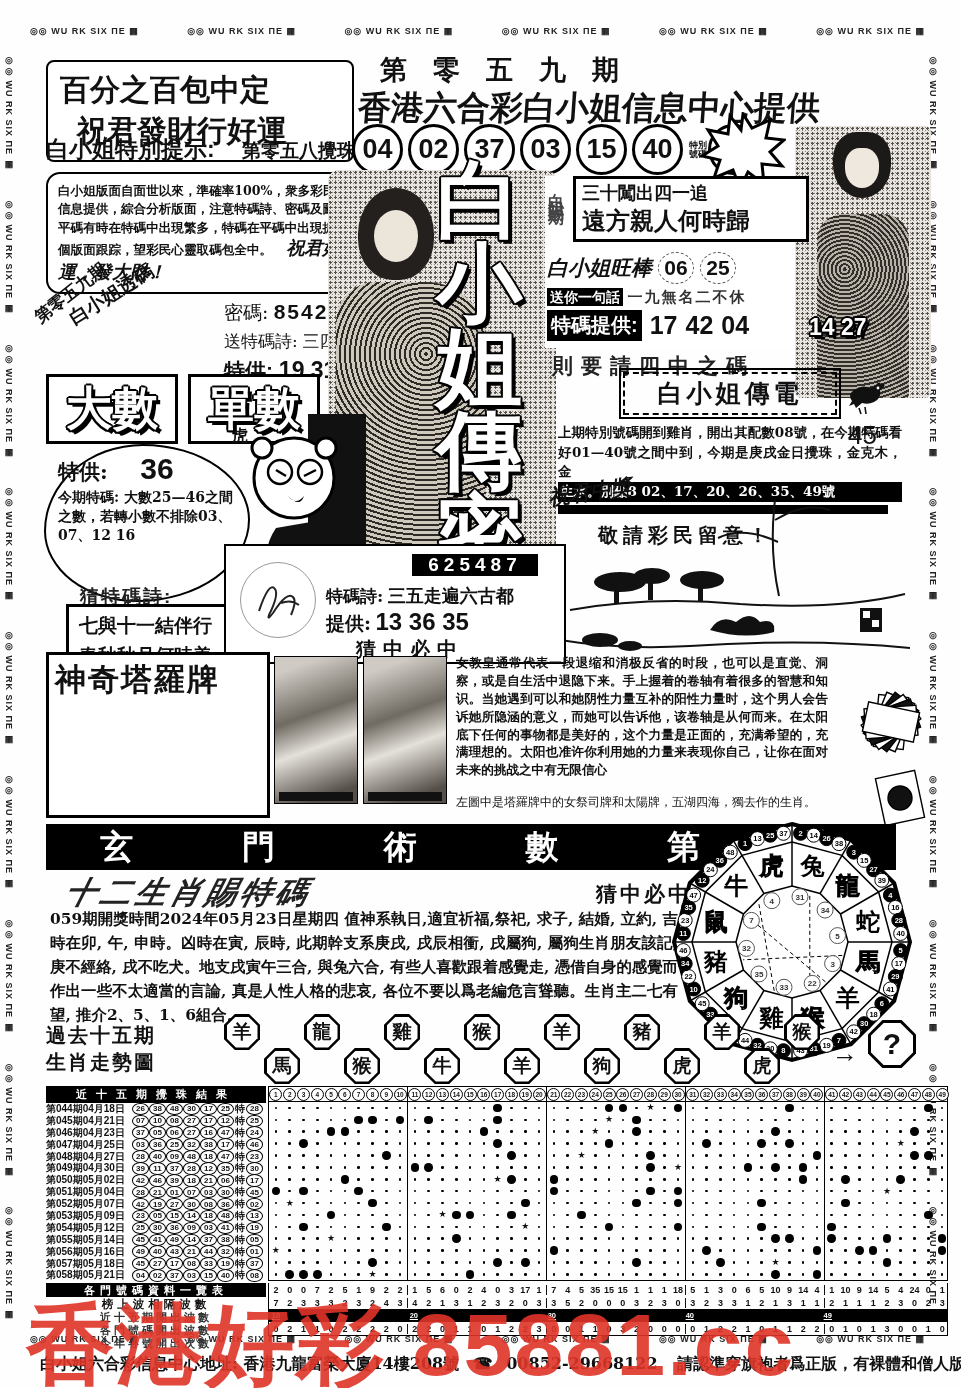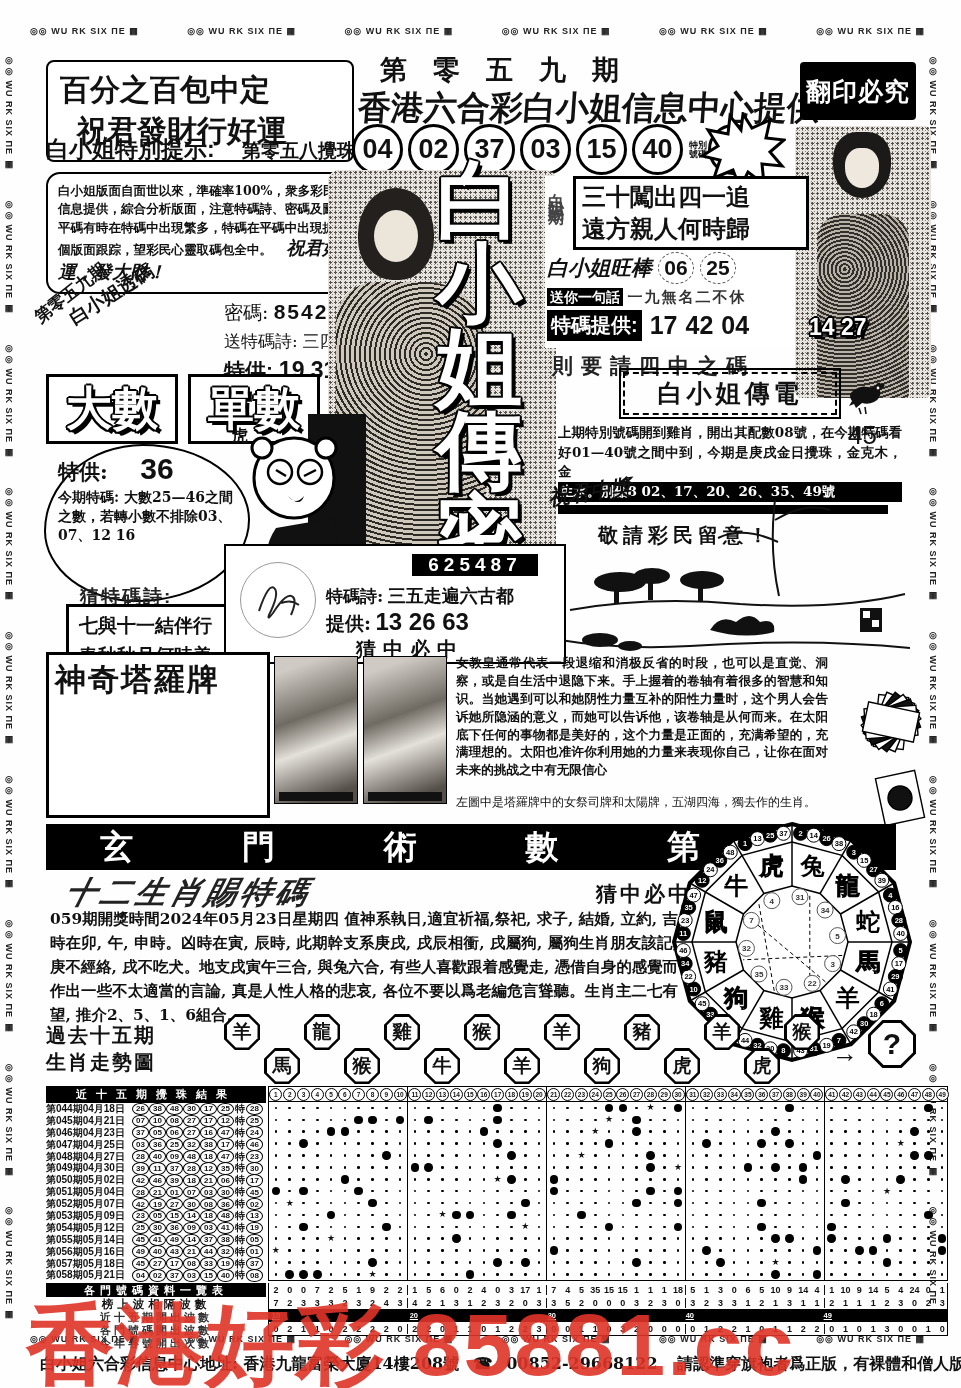--- a/index.html
+++ b/index.html
@@ -93,21 +93,20 @@
       <span class="bmark">◎◎ WU RK SIX ΠΕ ▦</span>
       <span class="bmark">◎◎ WU RK SIX ΠΕ ▦</span>
     </div>
 
   <div class="abs box" style="left:46px;top:60px;width:292px;height:98px;border-radius:8px;display:flex;flex-direction:column;justify-content:center;padding-left:12px;">
     <div class="bold serif" style="font-size:30px;">百分之百包中定</div>
     <div class="bold serif" style="font-size:30px;margin-left:17px;">祝君發財行好運</div>
   </div>
   <div class="abs bold serif" style="left:380px;top:52px;width:400px;font-size:27px;letter-spacing:26px;white-space:nowrap;">第零五九期</div>
   <div class="abs bold serif" style="left:358px;top:86px;font-size:33px;white-space:nowrap;transform:skewX(-4deg);">香港六合彩白小姐信息中心提供</div>
-  <div class="abs blackbar bold" style="left:800px;top:62px;width:116px;height:58px;display:flex;align-items:center;justify-content:center;font-size:25px;letter-spacing:1px;border-radius:4px;">翻印必究</div>
 
   <div class="abs bold" style="left:46px;top:134px;font-size:23px;">白小姐特別提示:</div>
   <div class="abs bold serif" style="left:242px;top:138px;font-size:19px;">第零五八攪珠結果</div>
   <div id="result-balls" class="abs" style="left:352px;top:124px;display:flex;align-items:center;gap:5px;">
       <div class="ball">04</div>
       <div class="ball">02</div>
       <div class="ball">37</div>
       <div class="ball">03</div>
       <div class="ball">15</div>
       <div class="ball">40</div>
@@ -160,21 +159,21 @@
       <div class="outline bold serif" style="font-size: 86px; line-height: 0.97;">白</div>
       <div class="outline bold serif" style="font-size: 86px; line-height: 0.97;">小</div>
       <div class="outline bold serif" style="font-size: 86px; line-height: 0.97;">姐</div>
       <div class="outline bold serif" style="font-size: 86px; line-height: 0.97;">傳</div>
       <div class="outline bold serif" style="font-size: 86px; line-height: 0.97;">密</div>
     </div>
 
   <div class="abs" style="left:545px;top:176px;width:250px;height:172px;background:#fff;">
     <div class="abs vtxt bold serif" style="left:0;top:4px;font-size:16px;color:#444;letter-spacing:4px;height:120px;">白小姐賜期</div>
     <div class="abs box" style="left:28px;top:0;width:218px;padding:2px 6px;border-width:3px;">
-      <div class="bold" style="font-size:24px;white-space:nowrap;">三十闖出四一追</div>
+      <div class="bold" style="font-size:18px;white-space:nowrap;">三十闖出四一追</div>
       <div class="bold" style="font-size:24px;white-space:nowrap;">遠方親人何時歸</div>
     </div>
     <div class="abs" style="left:2px;top:76px;display:flex;align-items:center;gap:6px;">
       <span class="bold serif" style="font-size:21px;font-style:italic;">白小姐旺棒</span>
       <span class="dashcirc">06</span>
       <span class="dashcirc">25</span>
     </div>
     <div class="abs" style="left:2px;top:112px;white-space:nowrap;">
       <span class="blackbar bold" style="font-size:14px;padding:1px 3px;">送你一句話</span>
       <span class="bold" style="font-size:15px;color:#333;letter-spacing:2px;">一九無名二不休</span>
@@ -277,21 +276,21 @@
           <path d="M18 48 q10 -30 16 -22 q4 6 -6 26 q-2 6 4 -2 q14 -22 20 -16 q4 4 -2 18 M40 40 q10 -4 18 2" fill="none" stroke="#222" stroke-width="2"></path>
         </svg>
     </div>
     <div class="blackbar bold" style="position:absolute;left:186px;top:8px;width:126px;text-align:center;font-size:19px;letter-spacing:5px;">625487</div>
     <div class="abs" style="left:100px;top:38px;white-space:nowrap;">
       <span class="bold serif" style="font-size:17px;">特碼詩:</span>
       <span class="bold serif" style="font-size:18px;">三五走遍六古都</span>
     </div>
     <div class="abs" style="left:100px;top:62px;white-space:nowrap;">
       <span class="bold serif" style="font-size:19px;">提供:</span>
-      <span class="bold" style="font-size:24px;">13  26  63</span>
+      <span class="bold" style="font-size:24px;">13  36  35</span>
     </div>
     <div class="abs bold serif" style="left:130px;top:90px;font-size:20px;">猜 中 必 中</div>
   </div>
 
   <div class="abs" style="left:46px;top:652px;width:850px;height:166px;">
     <div class="box" style="position:absolute;left:0;top:0;width:218px;height:160px;border-width:3px;">
       <div class="bold" style="font-size:31px;letter-spacing:2px;padding:4px 6px;">神奇塔羅牌</div>
     </div>
     <div class="abs" style="left:228px;top:4px;display:flex;gap:5px;">
       <div class="card" style="position:relative;">

